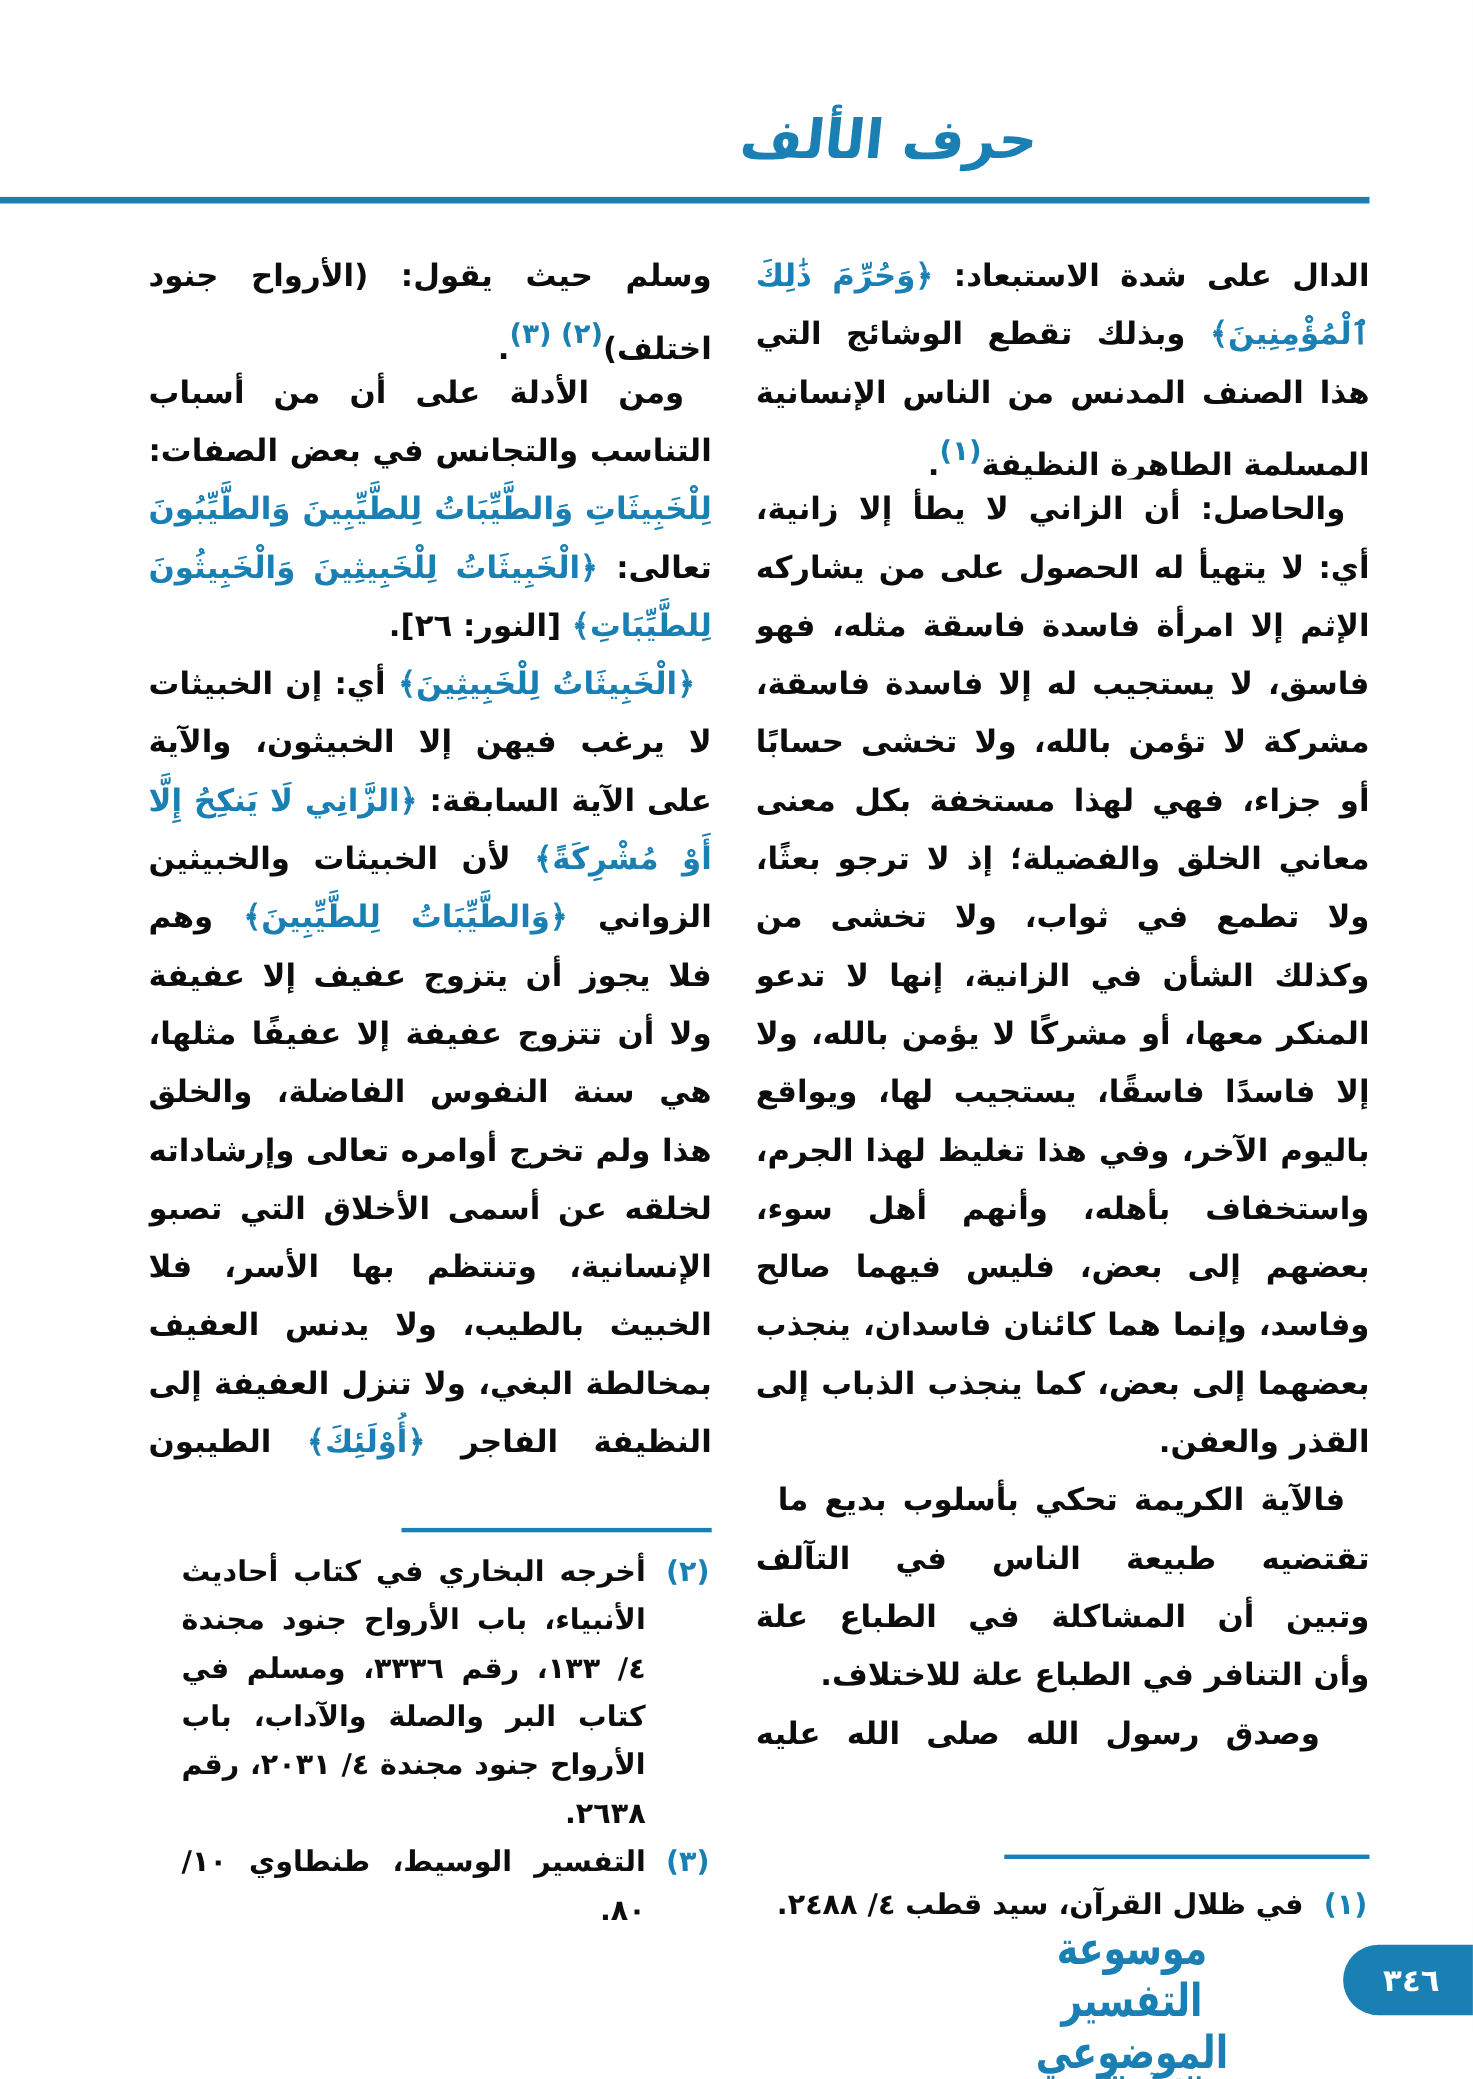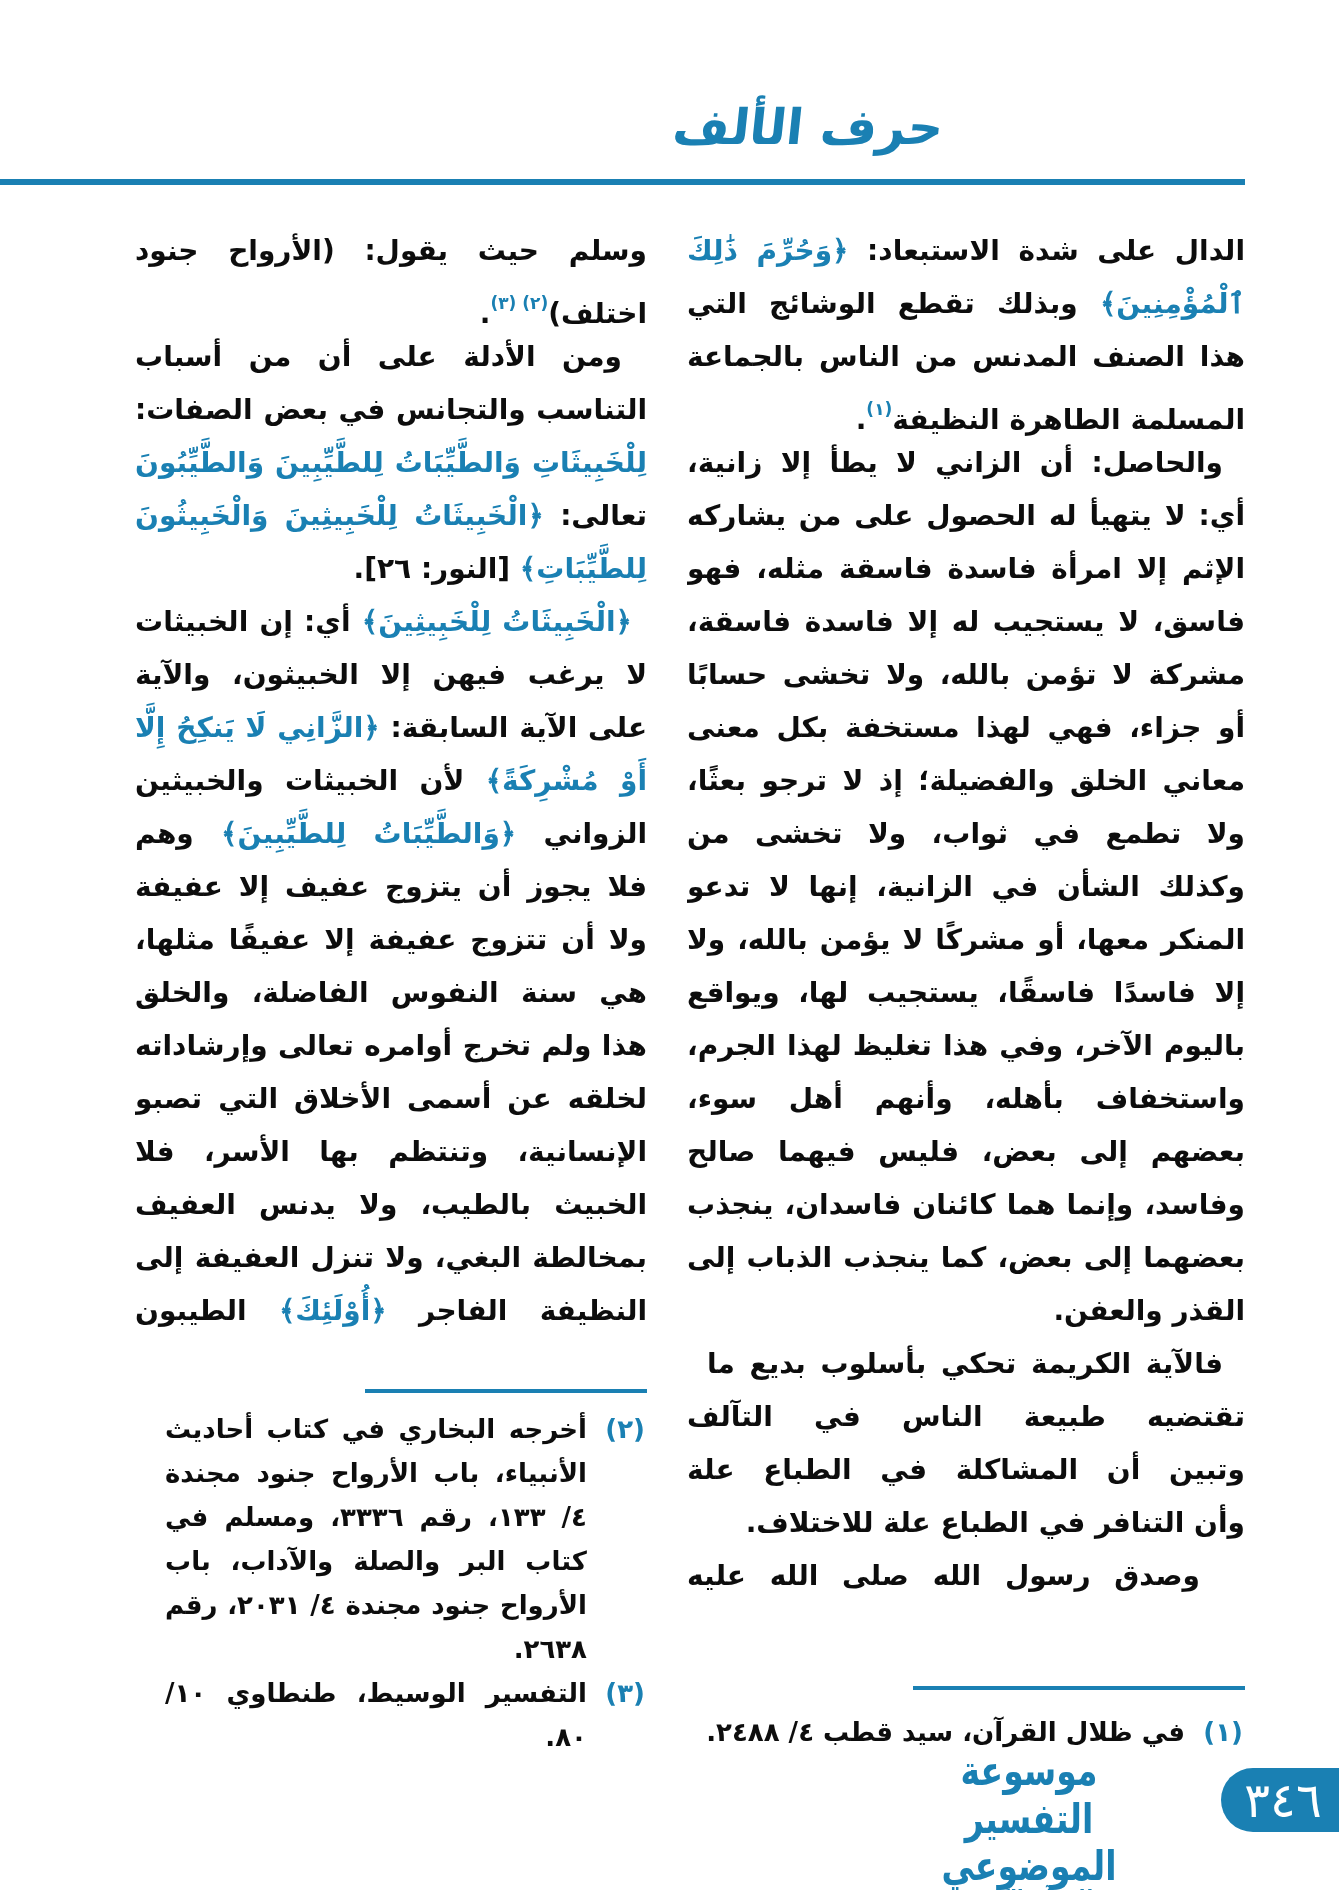--- a/index.html
+++ b/index.html
@@ -24,21 +24,21 @@
   .col{ position:absolute; top:224px; font-size:28px; font-weight:700; }
   .col-right{ right:94px; width:558px; }
   .col-left{ right:692px; width:512px; }
   .line{
     height:53px; line-height:53px; overflow:hidden;
     text-align:justify; text-align-last:justify; white-space:normal;
   }
   .line.end{ text-align:right; text-align-last:start; }
   .quran{ color:var(--accent); }
   .supmark{
-    color:var(--accent); font-size:17px; vertical-align:14px;
+    color:var(--accent); font-size:25px; vertical-align:14px;
     font-weight:bold; letter-spacing:1px;
   }
   
   .fn-sep{ height:4px; background:var(--accent); margin-left:auto; margin-right:0; }
   .col-left .fn-sep{ width:282px; margin-top:52px; margin-bottom:14px; }
   .col-right .fn-sep{ width:332px; margin-top:84px; margin-bottom:20px; }
   .fn-block{ font-size:26px; line-height:44px; font-weight:700; }
   .col-left .fn-block{ width:482px; margin-left:auto; }
   .footnote{ position:relative; padding-right:60px; text-align:justify; }
   .col-right .footnote{ text-align:right; }
@@ -51,35 +51,35 @@
   .logo-title{
     font-size:33px; font-weight:bold; letter-spacing:-1px;
     transform:scaleY(1.25); display:block;
   }
   .logo-subtitle{ font-size:19px; font-weight:bold; display:block; margin-top:10px; }
   .page-badge{
     position:absolute; top:1768px; right:0; width:118px; height:64px;
     background:var(--accent); border-radius:32px 0 0 32px;
     display:flex; align-items:center; justify-content:center;
   }
-  .page-number{ color:#ffffff; font-size:48px; font-weight:normal; padding-left:6px; }
+  .page-number{ color:#ffffff; font-size:28px; font-weight:bold; padding-left:6px; }
 </style>
 </head>
 <body>
 
 <div class="page">
 
   <div class="page-title">حرف الألف</div>
   <div class="header-rule"></div>
 
   <div class="col col-right">
     <div>
         <div class="line"><span>الدال على شدة الاستبعاد: </span><span class="quran">﴿وَحُرِّمَ ذَٰلِكَ عَلَى</span></div>
         <div class="line"><span class="quran">ٱلْمُؤْمِنِينَ﴾ </span><span>وبذلك تقطع الوشائج التي تربط</span></div>
-        <div class="line"><span>هذا الصنف المدنس من الناس بالجماعة</span></div>
+        <div class="line"><span>هذا الصنف المدنس من الناس الإنسانية</span></div>
         <div class="line end"><span>المسلمة الطاهرة النظيفة</span><span class="supmark">(١)</span><span>.</span></div>
         <div class="line" style="padding-right: 22px;"><span>والحاصل: أن الزاني لا يطأ إلا زانية،</span></div>
         <div class="line"><span>أي: لا يتهيأ له الحصول على من يشاركه هذا</span></div>
         <div class="line"><span>الإثم إلا امرأة فاسدة فاسقة مثله، فهو فاسد</span></div>
         <div class="line"><span>فاسق، لا يستجيب له إلا فاسدة فاسقة، أو</span></div>
         <div class="line"><span>مشركة لا تؤمن بالله، ولا تخشى حسابًا</span></div>
         <div class="line"><span>أو جزاء، فهي لهذا مستخفة بكل معنى من</span></div>
         <div class="line"><span>معاني الخلق والفضيلة؛ إذ لا ترجو بعثًا،</span></div>
         <div class="line"><span>ولا تطمع في ثواب، ولا تخشى من عقاب،</span></div>
         <div class="line"><span>وكذلك الشأن في الزانية، إنها لا تدعو إليها</span></div>

